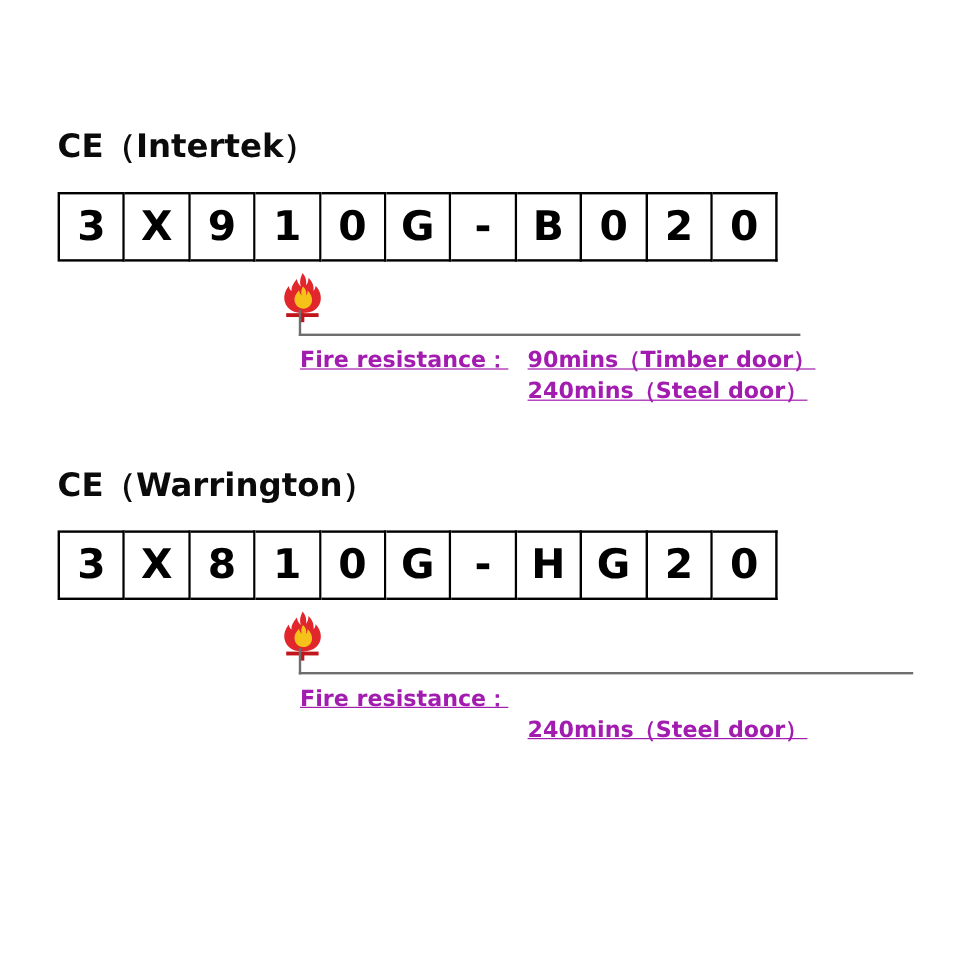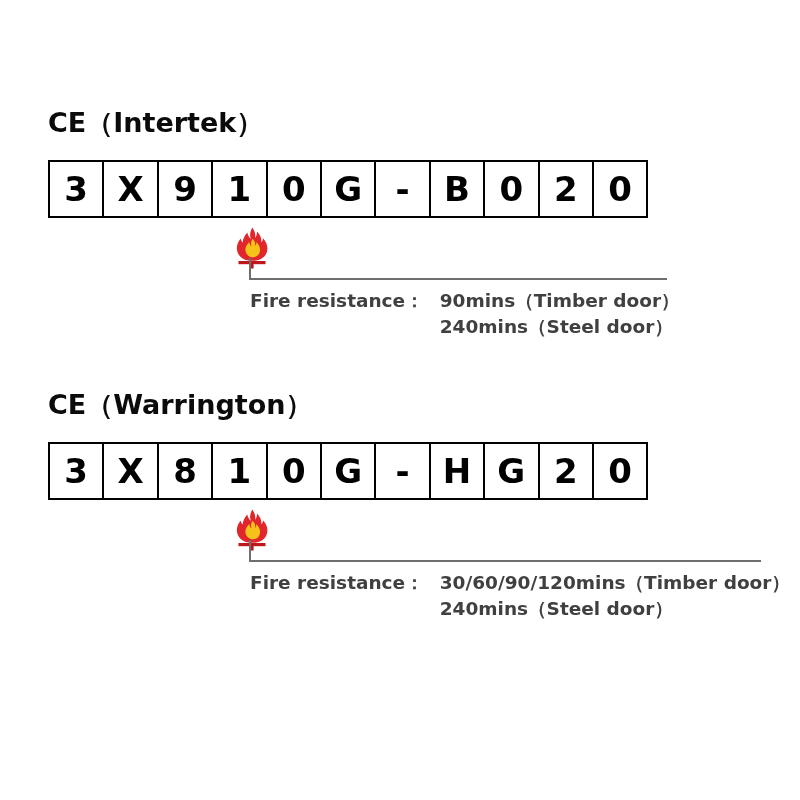--- a/index.html
+++ b/index.html
@@ -105,23 +105,24 @@
     background: #6e6e6e;
   }
 
   
   .annotation {
     position: absolute;
     left: 250px;
     top: 288px;
     font-size: 18.5px;
     font-weight: bold;
-    color: #404040;
+    color: #a21caf;
     line-height: 1.42;
     white-space: nowrap;
+    text-decoration: underline;
   }
   .annotation .ann-row {
     display: flex;
     align-items: baseline;
   }
   .annotation .ann-label {
     display: inline-block;
     min-width: 158px;
   }
   .annotation .ann-value {
@@ -227,21 +228,20 @@
     </div>
 
     <div class="leader">
       <div class="leader-v"></div>
       <div class="leader-h" style="width:512px;"></div>
     </div>
 
     <div class="annotation">
       <div class="ann-row ann-row-1">
         <span class="ann-label">Fire resistance：</span>
-        <span class="ann-value">30/60/90/120mins（Timber door）</span>
       </div>
       <div class="ann-row ann-row-2">
         <span class="ann-label">Fire resistance：</span>
         <span class="ann-value">240mins（Steel door）</span>
       </div>
     </div>
   </div>
 
 </div>
 

